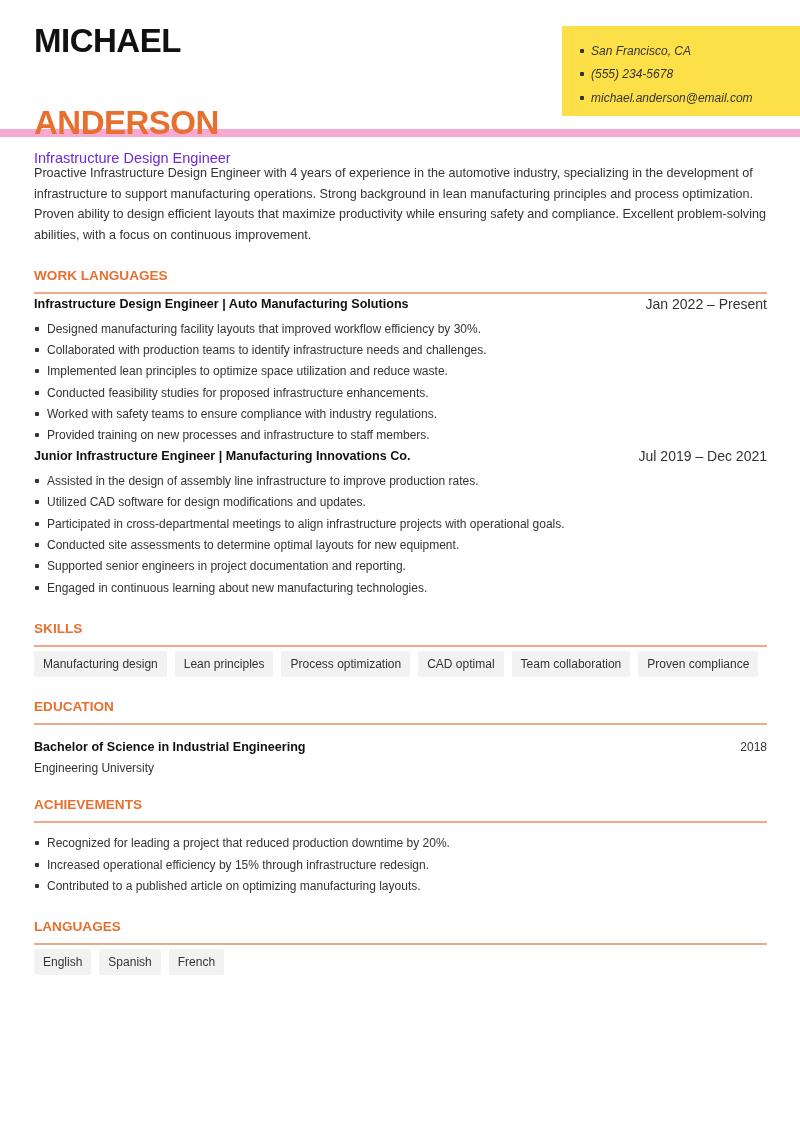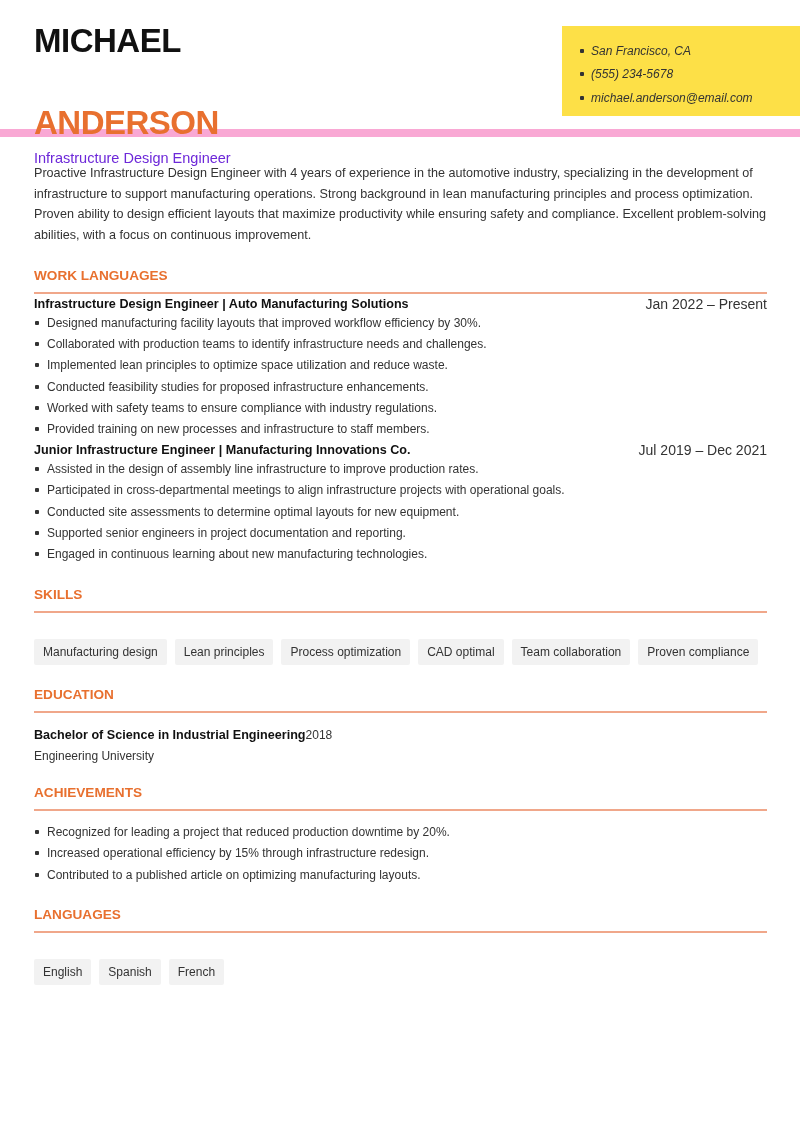--- a/index.html
+++ b/index.html
@@ -12,26 +12,26 @@
   .title { font-size: 14.5px; color: #6d28d9; margin-top: 10px; }
   .contact-box { position: absolute; left: 562px; top: 26px; width: 238px; height: 90px; background: #fde047; padding: 13px 0 0 18px; font-style: italic; }
   .contact-item { font-size: 12px; color: #333; height: 23.5px; display: flex; align-items: center; }
   .bullet { display: inline-block; width: 4px; height: 4px; background: #333; border-radius: 1px; margin-right: 7px; flex-shrink: 0; }
   .content { position: absolute; left: 34px; top: 137px; width: 733px; }
   .summary { font-size: 12.6px; line-height: 20.7px; color: #333; margin-top: 26px; }
   .section-title { font-size: 13.6px; font-weight: bold; color: #e8702f; margin-top: 22px; padding-bottom: 9px; border-bottom: 2px solid #f0a78a; }
   .job-head { display: flex; justify-content: space-between; align-items: center; margin-top: 2px; }
   .job-title { font-size: 12.6px; font-weight: bold; color: #111; }
   .job-date { font-size: 14px; color: #333; }
-  .bullets { list-style: none; }
+  .bullets { list-style: none; margin-top: 6px; }
   .bullets li { font-size: 12px; color: #333; height: 21.4px; display: flex; align-items: center; }
   .bullets li .bullet { margin-left: 1px; margin-right: 8px; }
-  .tags { display: flex; gap: 8px; margin-top: 26px; }
+  .tags { display: flex; gap: 8px; margin-top: 4px; }
   .tag { background: #f2f2f2; font-size: 12px; color: #333; padding: 0 9px; height: 26px; display: flex; align-items: center; border-radius: 2px; }
-  .edu-head { display: flex; margin-top: 15px; }
+  .edu-head { display: flex; justify-content: space-between; margin-top: 15px; }
   .edu-degree { font-size: 12.6px; font-weight: bold; color: #111; }
   .edu-year { font-size: 12px; color: #333; }
   .edu-school { font-size: 12px; color: #333; margin-top: 7px; }
 </style>
 </head>
 <body>
 
 <div class="header">
   <div class="name-block">
     <div class="first-name">MICHAEL</div>
@@ -94,20 +94,24 @@
     <span class="job-title">Junior Infrastructure Engineer | Manufacturing Innovations Co.</span>
     <span class="job-date">Jul 2019 – Dec 2021</span>
   </div>
   <ul class="bullets">
     <li>
         <span class="bullet"></span>
         <span>Assisted in the design of assembly line infrastructure to improve production rates.</span>
       </li>
     <li>
         <span class="bullet"></span>
+        <span>Utilized CAD software for design modifications and updates.</span>
+      </li>
+    <li>
+        <span class="bullet"></span>
         <span>Participated in cross-departmental meetings to align infrastructure projects with operational goals.</span>
       </li>
     <li>
         <span class="bullet"></span>
         <span>Conducted site assessments to determine optimal layouts for new equipment.</span>
       </li>
     <li>
         <span class="bullet"></span>
         <span>Supported senior engineers in project documentation and reporting.</span>
       </li>

